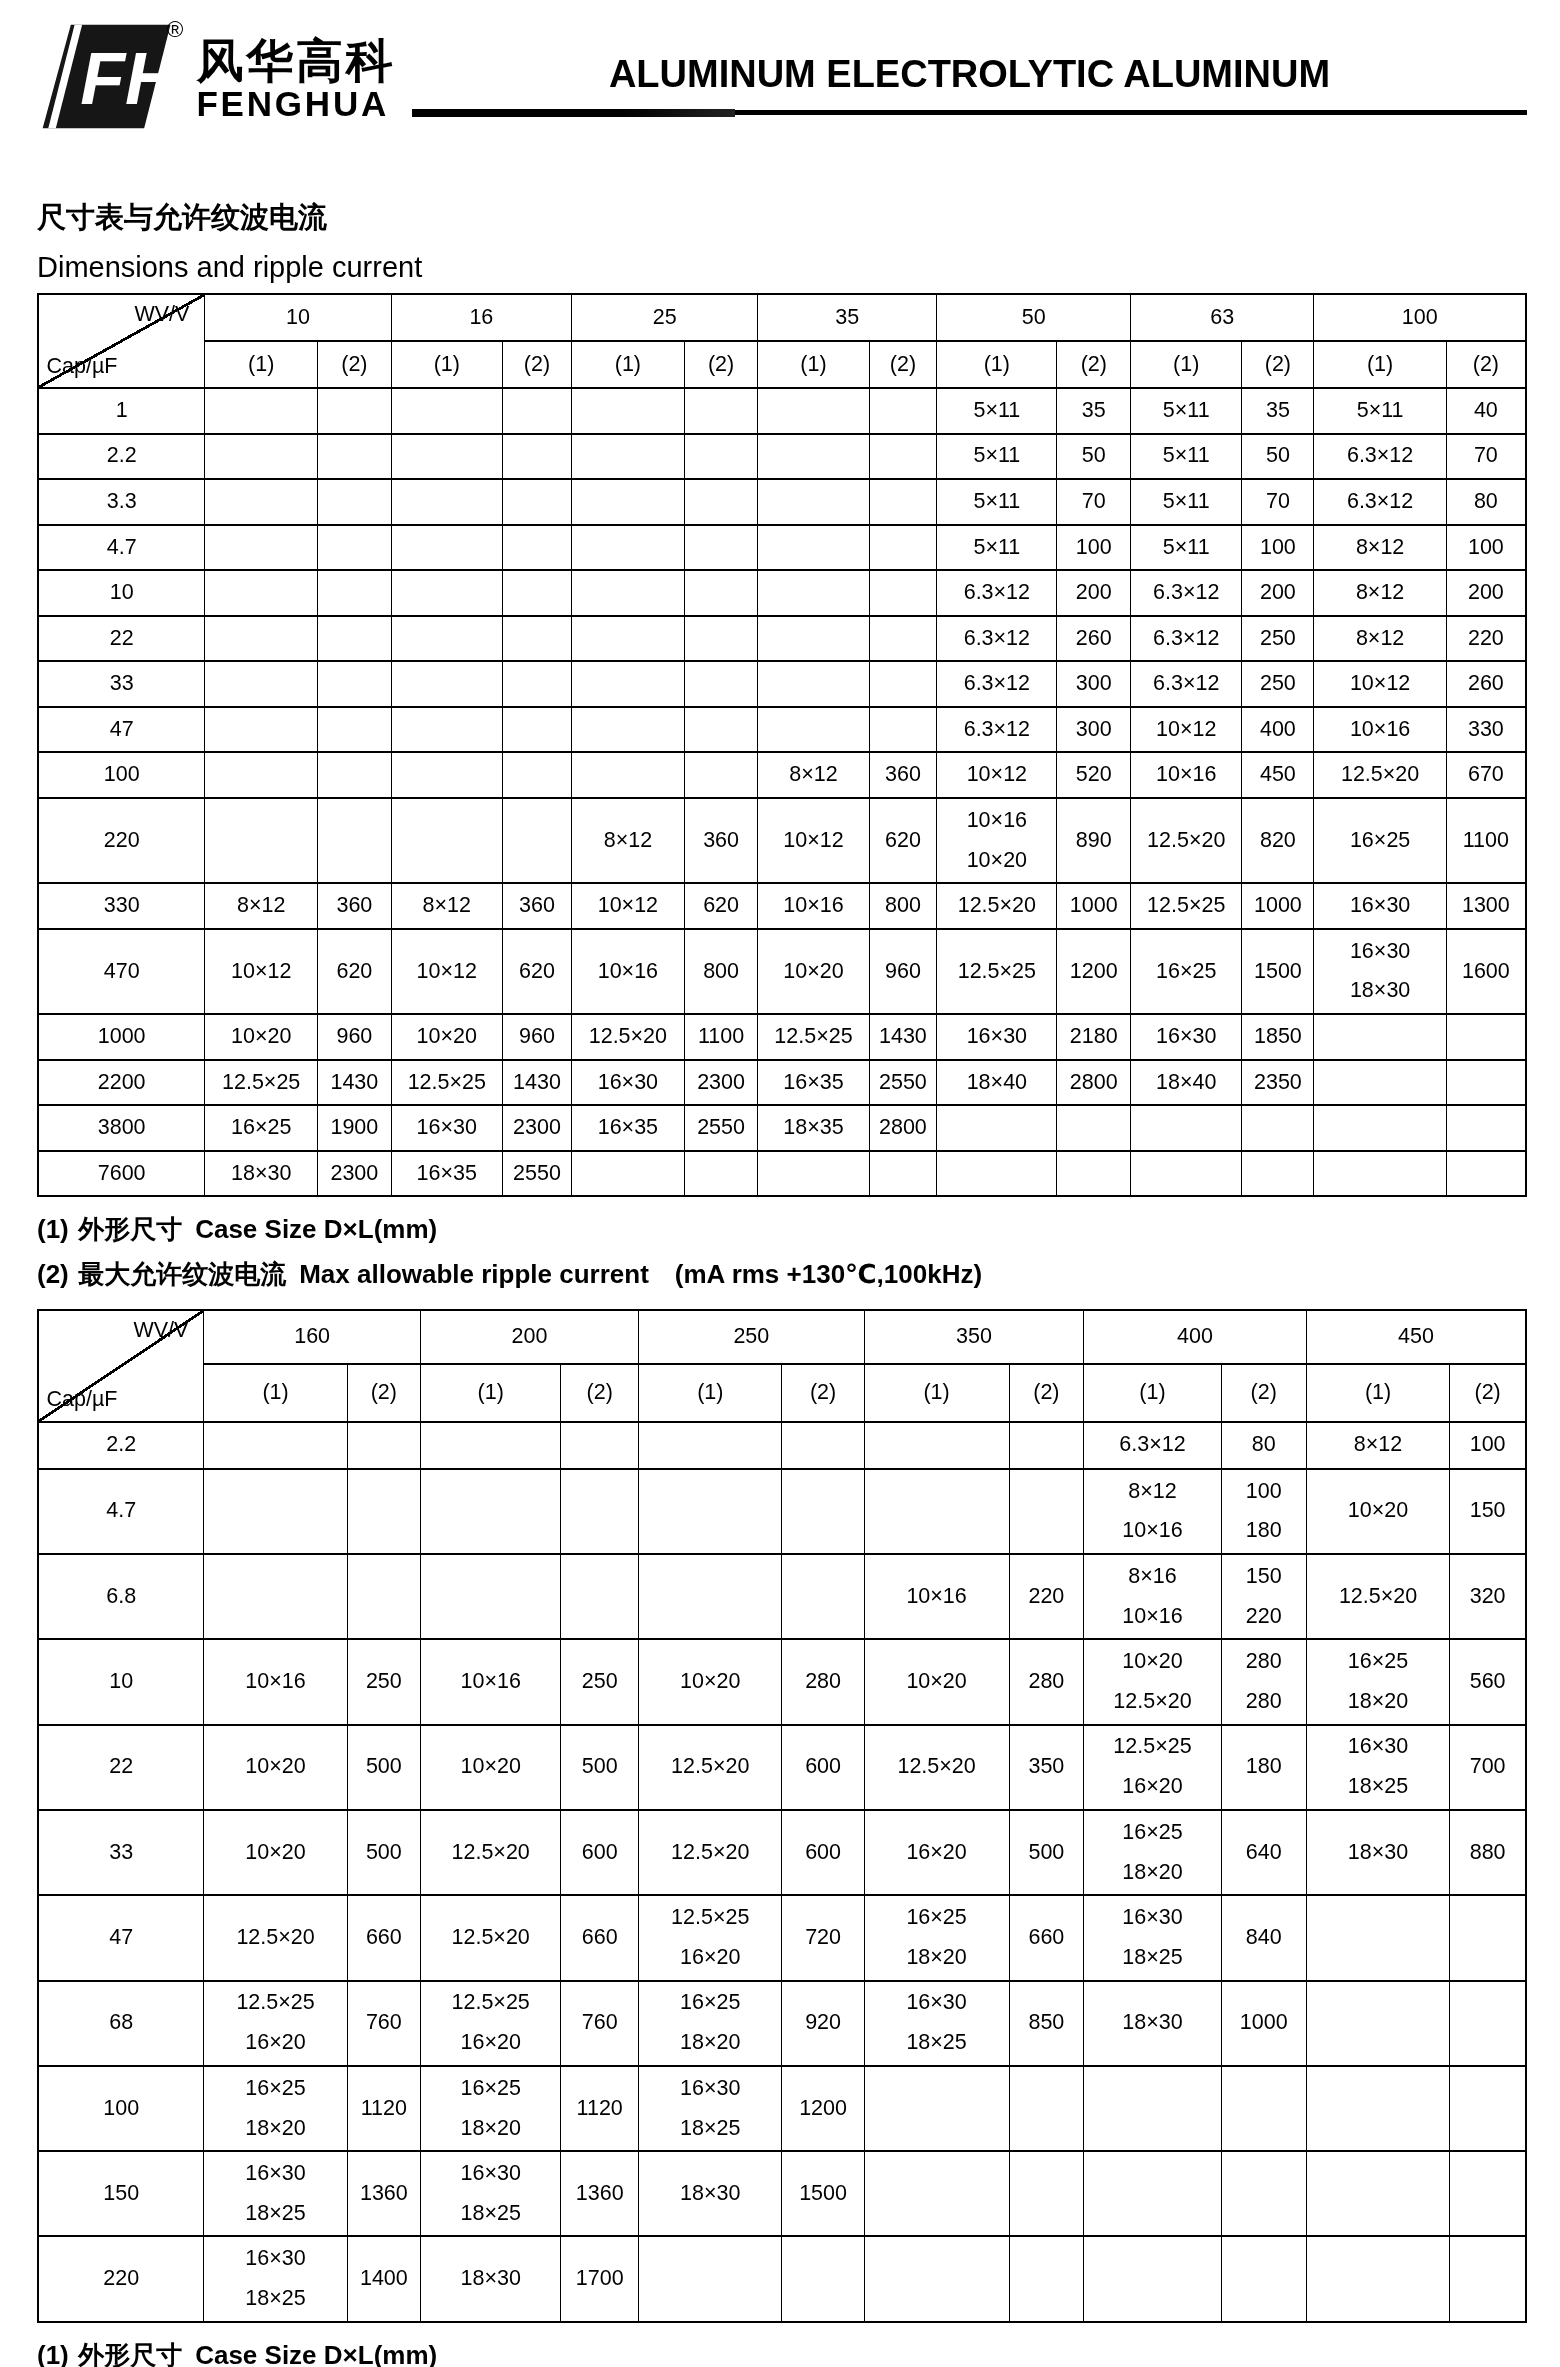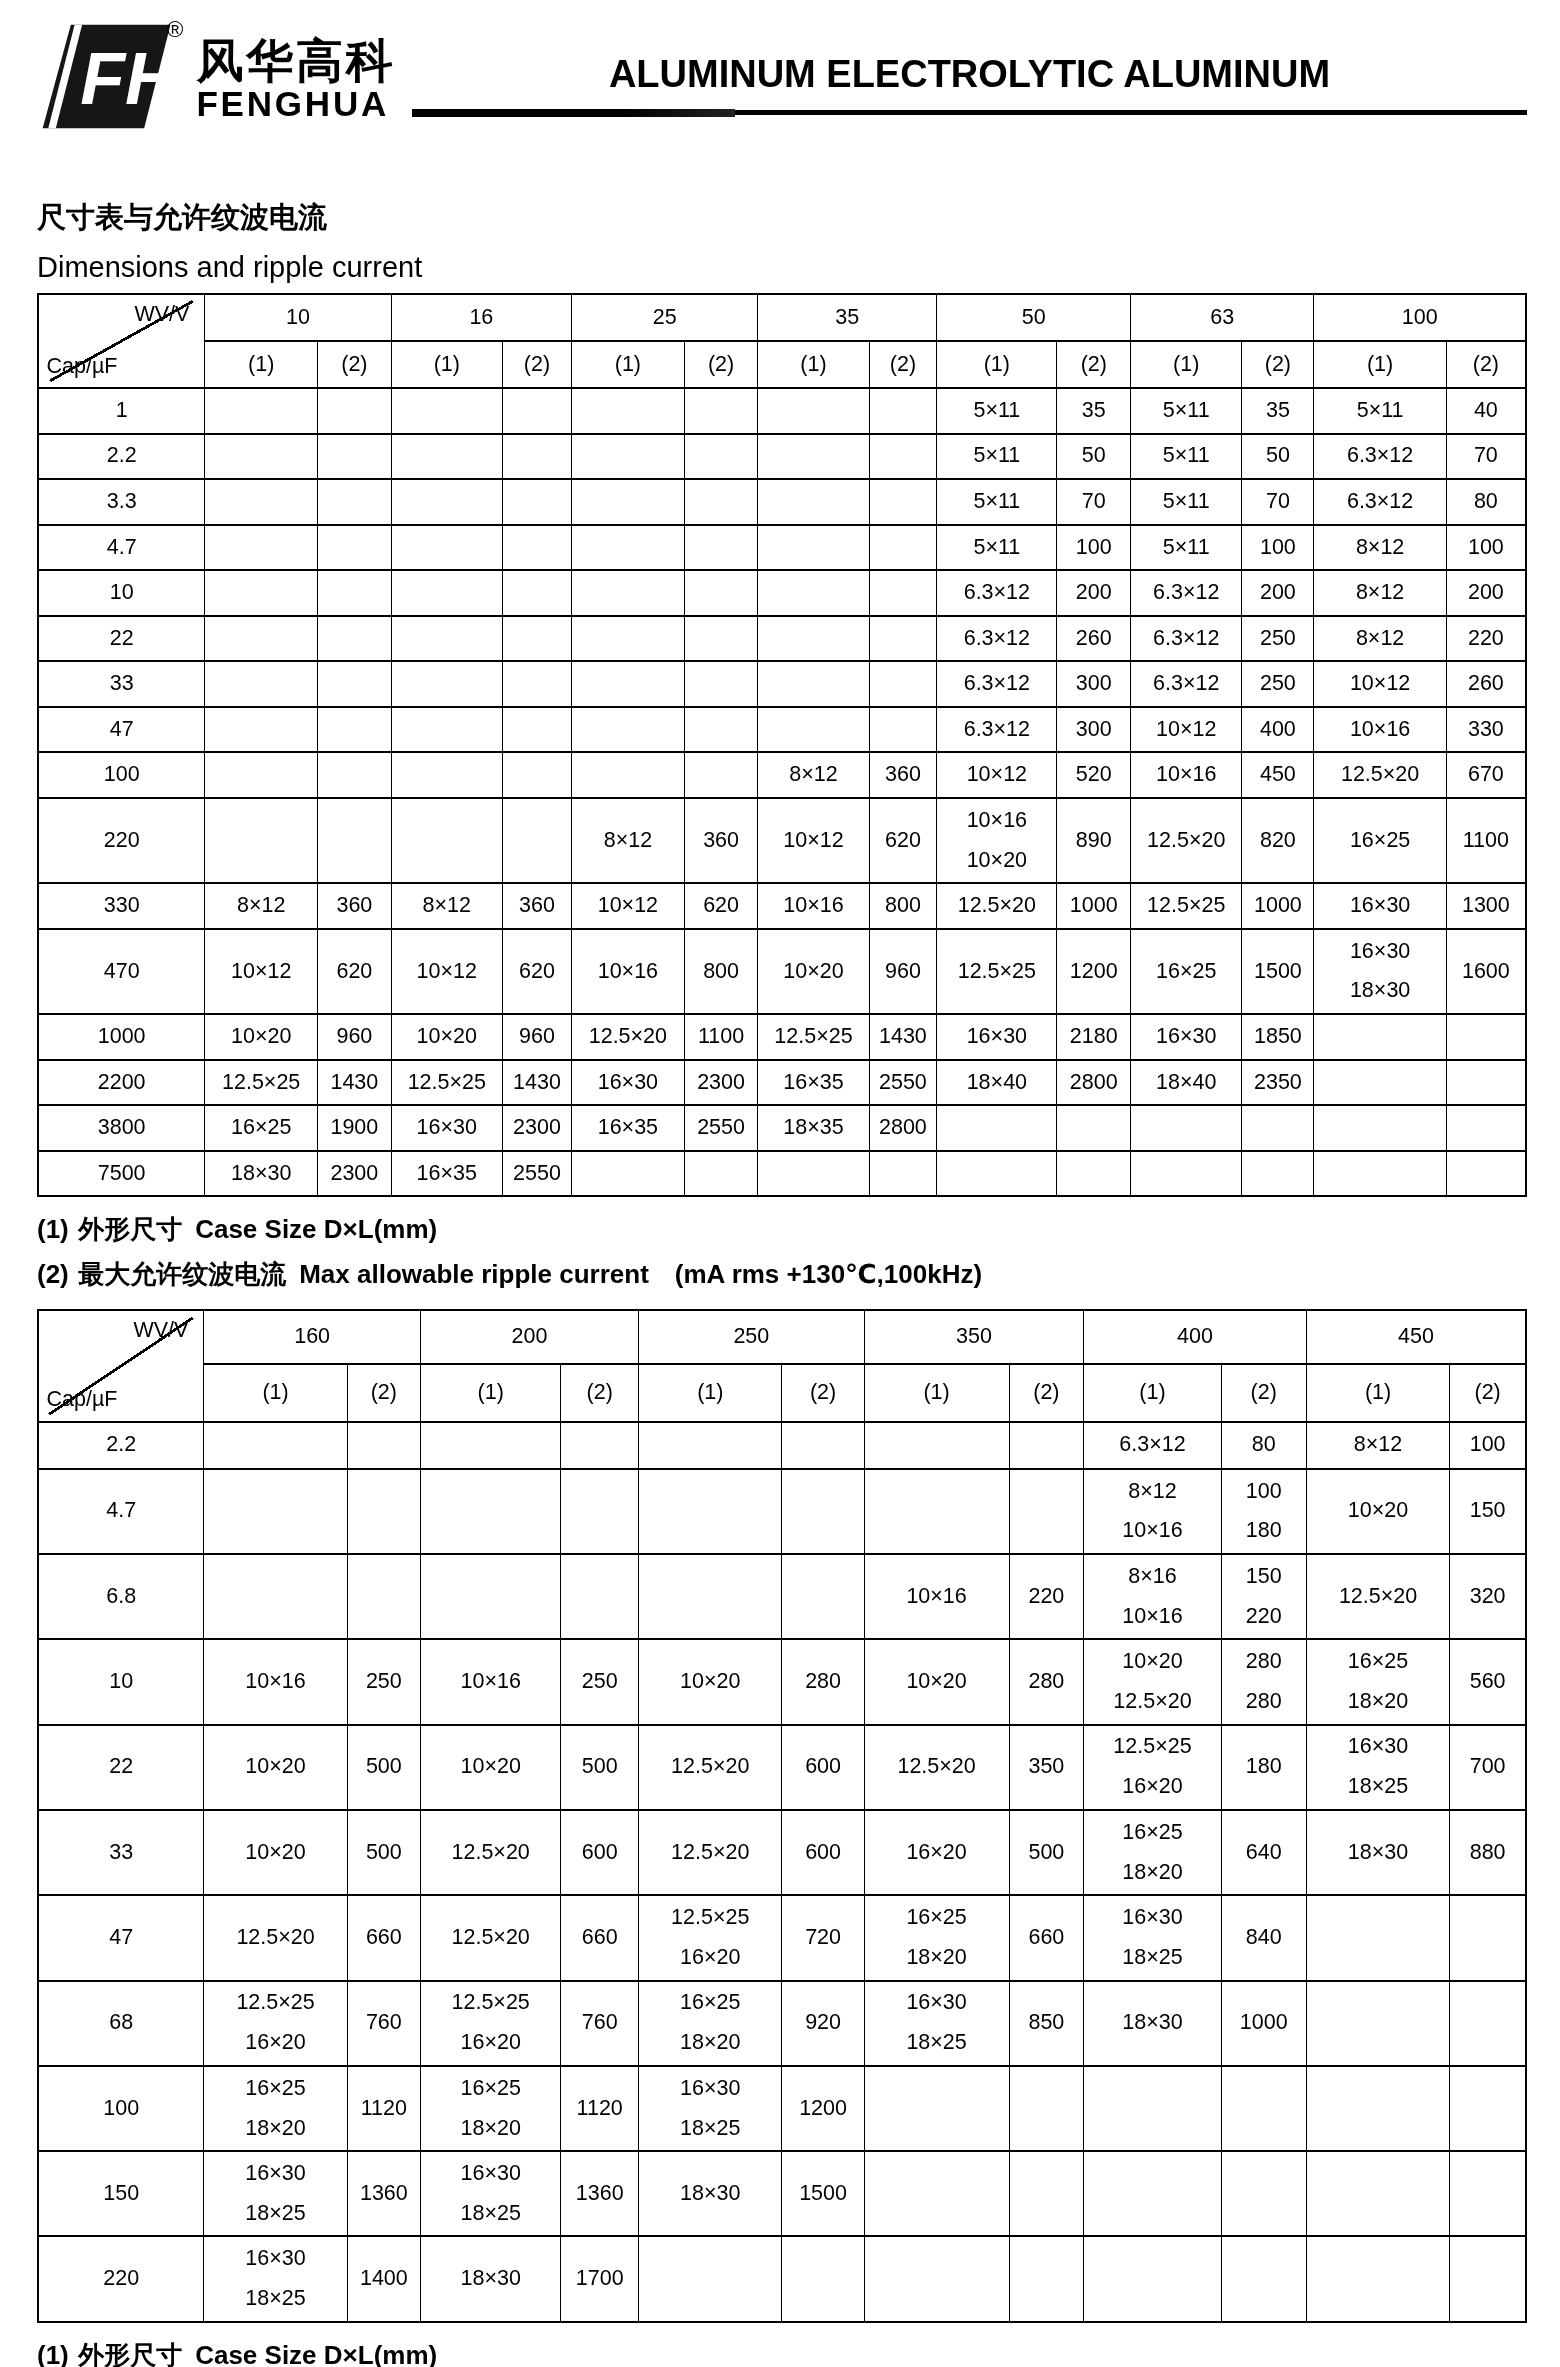--- a/index.html
+++ b/index.html
@@ -41,21 +41,20 @@
   .t1 thead tr.srow th { height:47px; line-height:1.2; }
   .t2 thead tr.vrow th { height:54px; line-height:1.2; }
   .t2 thead tr.srow th { height:58px; line-height:1.2; }
   .t1 tbody td { height:45px; }
   .t2 tbody td { height:47px; }
 
   th.corner { position:relative; padding:0;
     background-image:linear-gradient(to bottom right,
       transparent calc(50% - 1.4px), #000 calc(50% - 1.4px),
       #000 calc(50% + 1.4px), transparent calc(50% + 1.4px));
-    border-radius:32px;
   }
   .c-top { position:absolute; top:7.5px; right:15px; font-size:21.5px; }
   .c-bot { position:absolute; bottom:7.5px; left:7.5px; font-size:21.5px; }
 
   
   .notes { margin:15px 0 17px 0;font-weight:bold; }
   .notes p { font-size:26px; margin:9.4px 0; }
   .notes .lbl { margin-right:9.4px; }
   .notes .en { margin-left:13px; }
   .t2 { margin-top:3.7px; }
@@ -393,21 +392,21 @@
           <td>18×35</td>
           <td>2800</td>
           <td></td>
           <td></td>
           <td></td>
           <td></td>
           <td></td>
           <td></td>
         </tr>
         <tr>
-          <td>7500</td>
+          <td>7600</td>
           <td>18×30</td>
           <td>2300</td>
           <td>16×35</td>
           <td>2550</td>
           <td></td>
           <td></td>
           <td></td>
           <td></td>
           <td></td>
           <td></td>

